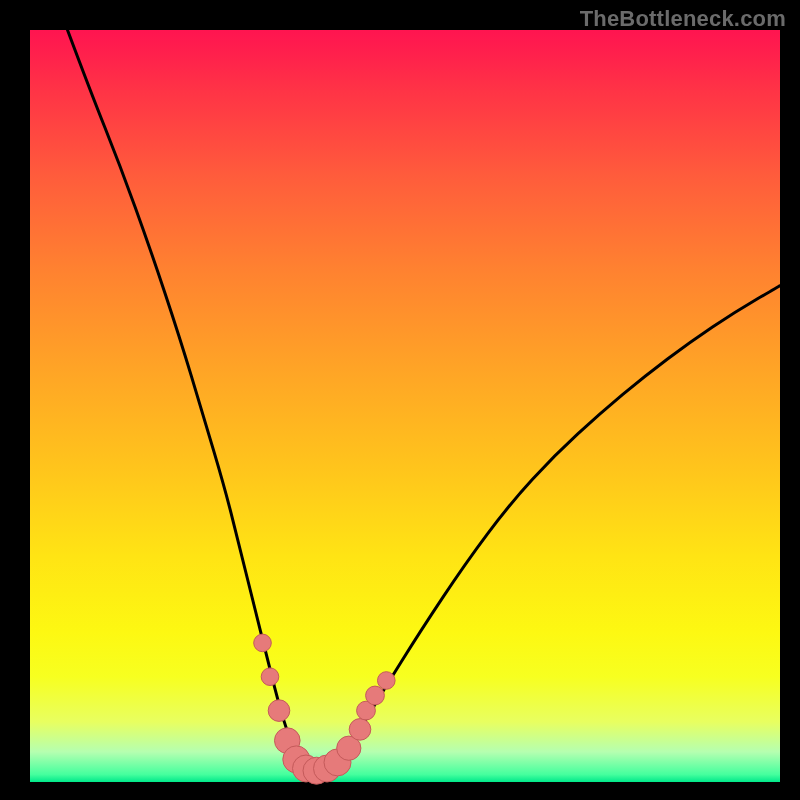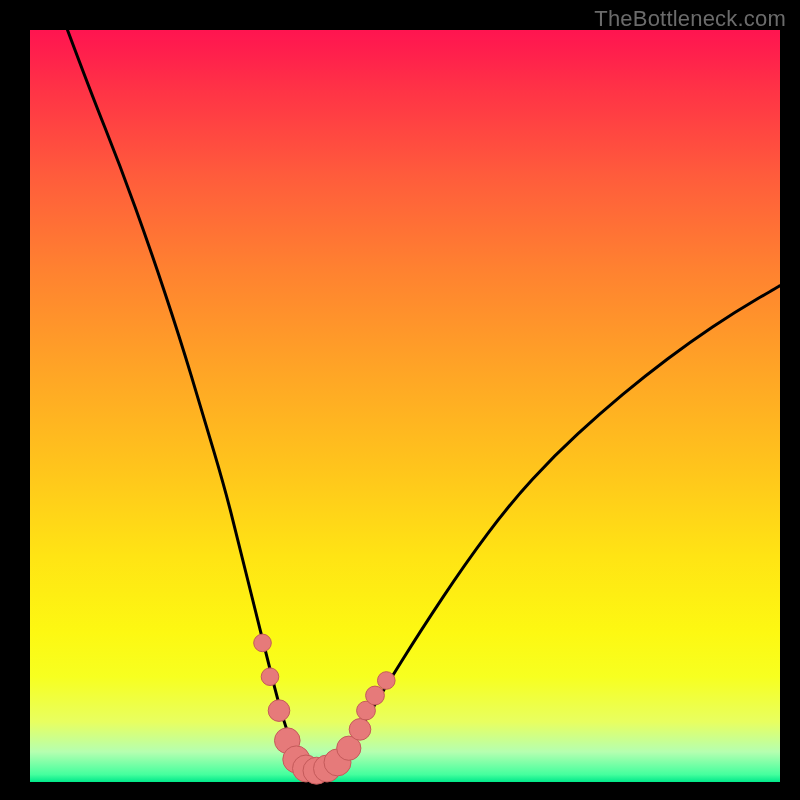--- a/index.html
+++ b/index.html
@@ -41,21 +41,21 @@
       #00e88a 100%
     );
   }
   .watermark {
     position: absolute;
     top: 6px;
     right: 14px;
     color: #6b6b6b;
     font-size: 22px;
     letter-spacing: 0.2px;
-    font-weight: 400;
+    font-weight: 700;
   }
   svg.curve {
     position: absolute;
     left: 30px;
     top: 30px;
     width: 750px;
     height: 752px;
     overflow: visible;
   }
 </style>

